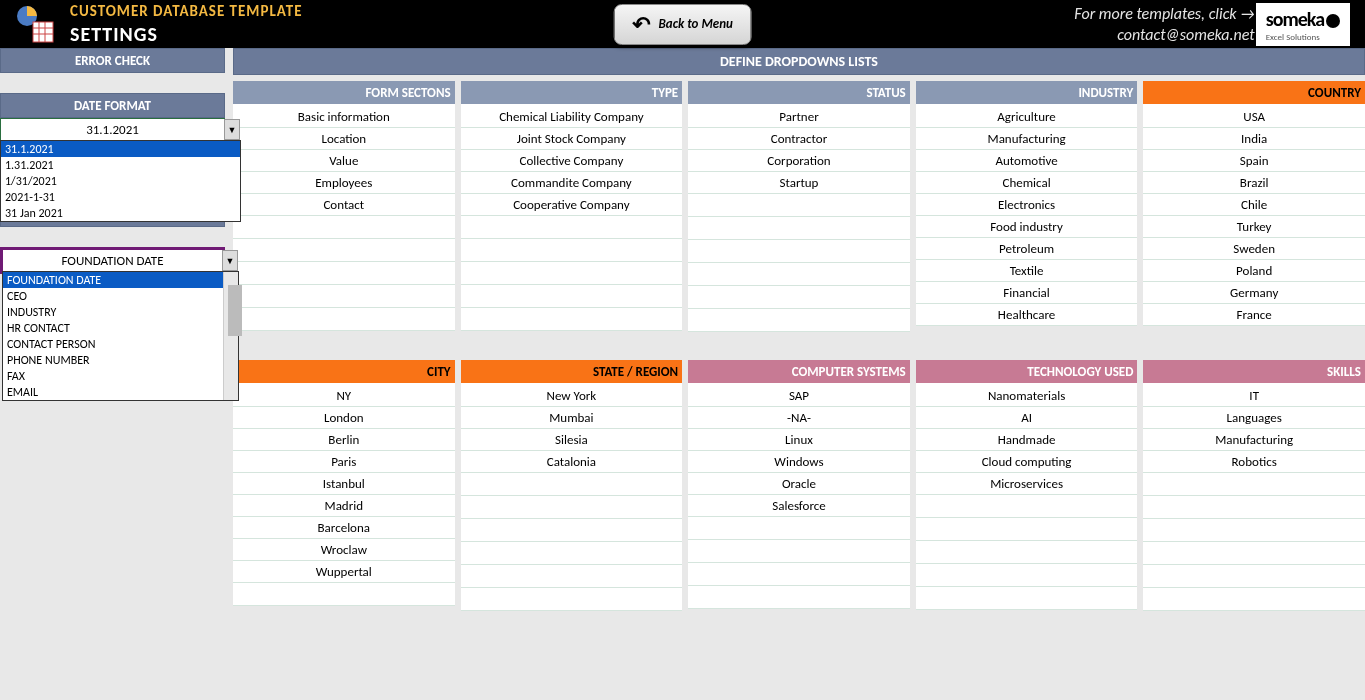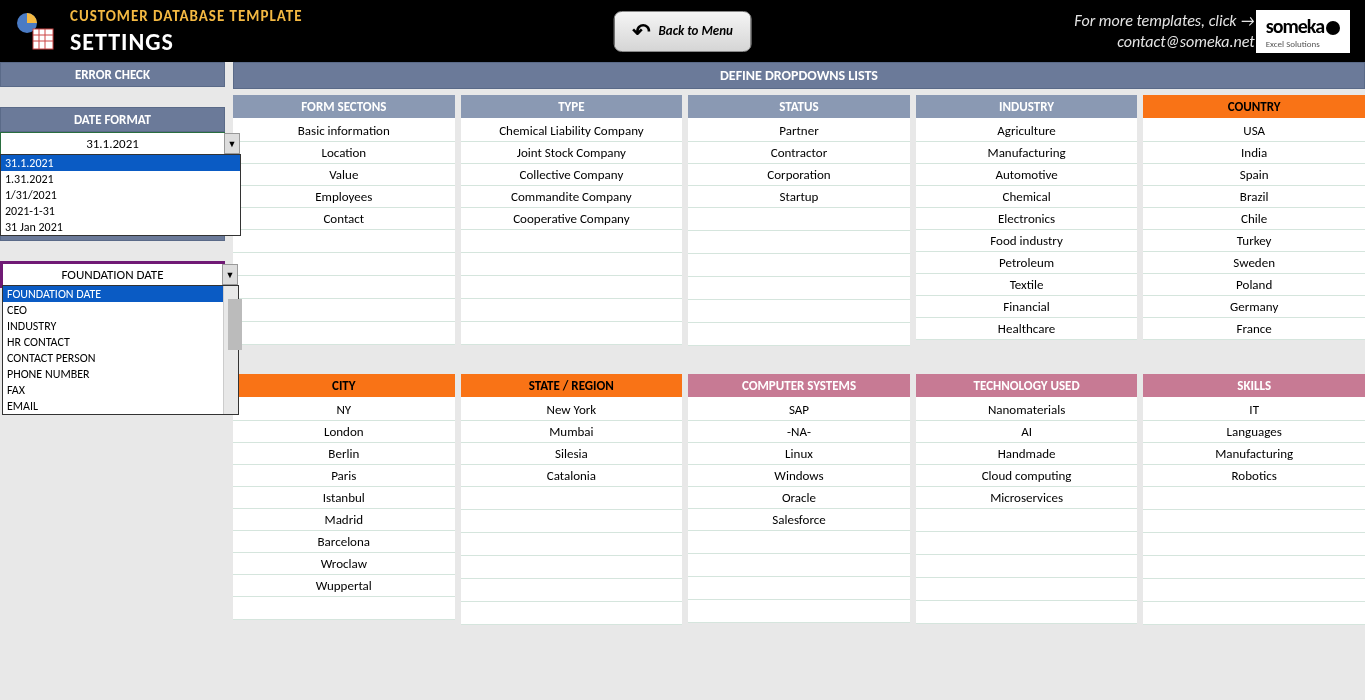--- a/index.html
+++ b/index.html
@@ -1,21 +1,21 @@
 <!DOCTYPE html>
 <html><head>
 <meta charset="utf-8">
 <style>
 *{margin:0;padding:0;box-sizing:border-box}
 body{font-family:Calibri,Arial,sans-serif;font-size:13px;background:#e8e8e8;width:1365px;height:700px;overflow:hidden}
-.header{background:#000;height:62px;display:flex;align-items:center;padding:12px 15px;position:relative}
+.header{background:#000;height:48px;display:flex;align-items:center;padding:12px 15px;position:relative}
 .header-icon{width:40px;height:40px;margin-right:15px;display:flex;align-items:center;justify-content:center}
 .header-titles{flex:1}
 .header-title{color:#f4b942;font-size:15px;font-weight:bold;letter-spacing:1px}
-.header-sub{color:#fff;font-size:24px;font-weight:bold;letter-spacing:1px;margin-top:2px}
+.header-sub{color:#fff;font-size:20px;font-weight:bold;letter-spacing:1px;margin-top:2px}
 .back-btn{position:absolute;left:50%;transform:translateX(-50%);background:linear-gradient(#f5f5f5,#d5d5d5);border:1px solid #888;border-radius:8px;padding:6px 18px;display:flex;align-items:center;cursor:pointer;box-shadow:0 2px 4px rgba(0,0,0,0.5)}
 .back-btn-icon{font-size:22px;margin-right:8px;font-weight:bold}
 .back-btn-text{font-style:italic;font-weight:bold;font-size:13px;line-height:1.2}
 .header-right{text-align:right;color:#e5e5e5;font-size:16px}
 .more-link{font-style:italic;margin-bottom:2px}
 .contact{font-style:italic}
 .logo{background:#fff;padding:4px 10px;margin-left:1px;}
 .logo-main{font-size:20px;font-weight:bold;letter-spacing:-1px}
 .logo-sub{font-size:9px;color:#555}
 .content{display:flex;gap:8px}
@@ -27,21 +27,21 @@
 .dropdown-list{position:absolute;top:100%;left:-1px;right:-17px;background:#fff;border:1px solid #333;z-index:10;text-align:left;font-size:12px}
 .dropdown-list div{padding:1px 4px}
 .dropdown-list .selected{background:#0a5bc4;color:#fff}
 .dropdown-scroll{position:absolute;right:0;top:0;bottom:0;width:15px;background:#e8e8e8;border-left:1px solid #ccc}
 .dropdown-scroll-thumb{background:#bbb;width:100%;height:40%;position:absolute;top:10%}
 .pill2{background:#6b7a99;color:#fff;font-weight:bold;text-align:center;padding:4px;font-size:12px;margin-top:62px;border:1px solid #5a6a88}
 .date-select2{background:#fff;border:3px solid #701a75;padding:3px;text-align:center;font-size:13px;margin-top:20px;position:relative}
 .main-header{background:#6b7a99;color:#fff;font-weight:bold;text-align:center;padding:4px;font-size:14px;border:1px solid #5a6a88;margin-bottom:6px}
 .columns{display:flex;gap:6px}
 .col{flex:1;min-width:0}
-.col-header{text-align:center;font-weight:bold;padding:4px;font-size:13px;border-bottom:2px solid #fff}
+.col-header{text-align:right;font-weight:bold;padding:4px;font-size:13px;border-bottom:2px solid #fff}
 .ch-blue{background:#8a99b3;color:#fff}
 .ch-tan{background:#f97316;color:#000}
 .ch-pink{background:#c77a94;color:#fff}
 .col-item{background:#fff;text-align:center;padding:3px;font-size:13px;border-bottom:1px solid #d5e5dd}
 .col-item.empty{height:23px}
 .spacer{height:28px}
 </style>
 </head>
 <body>
 

